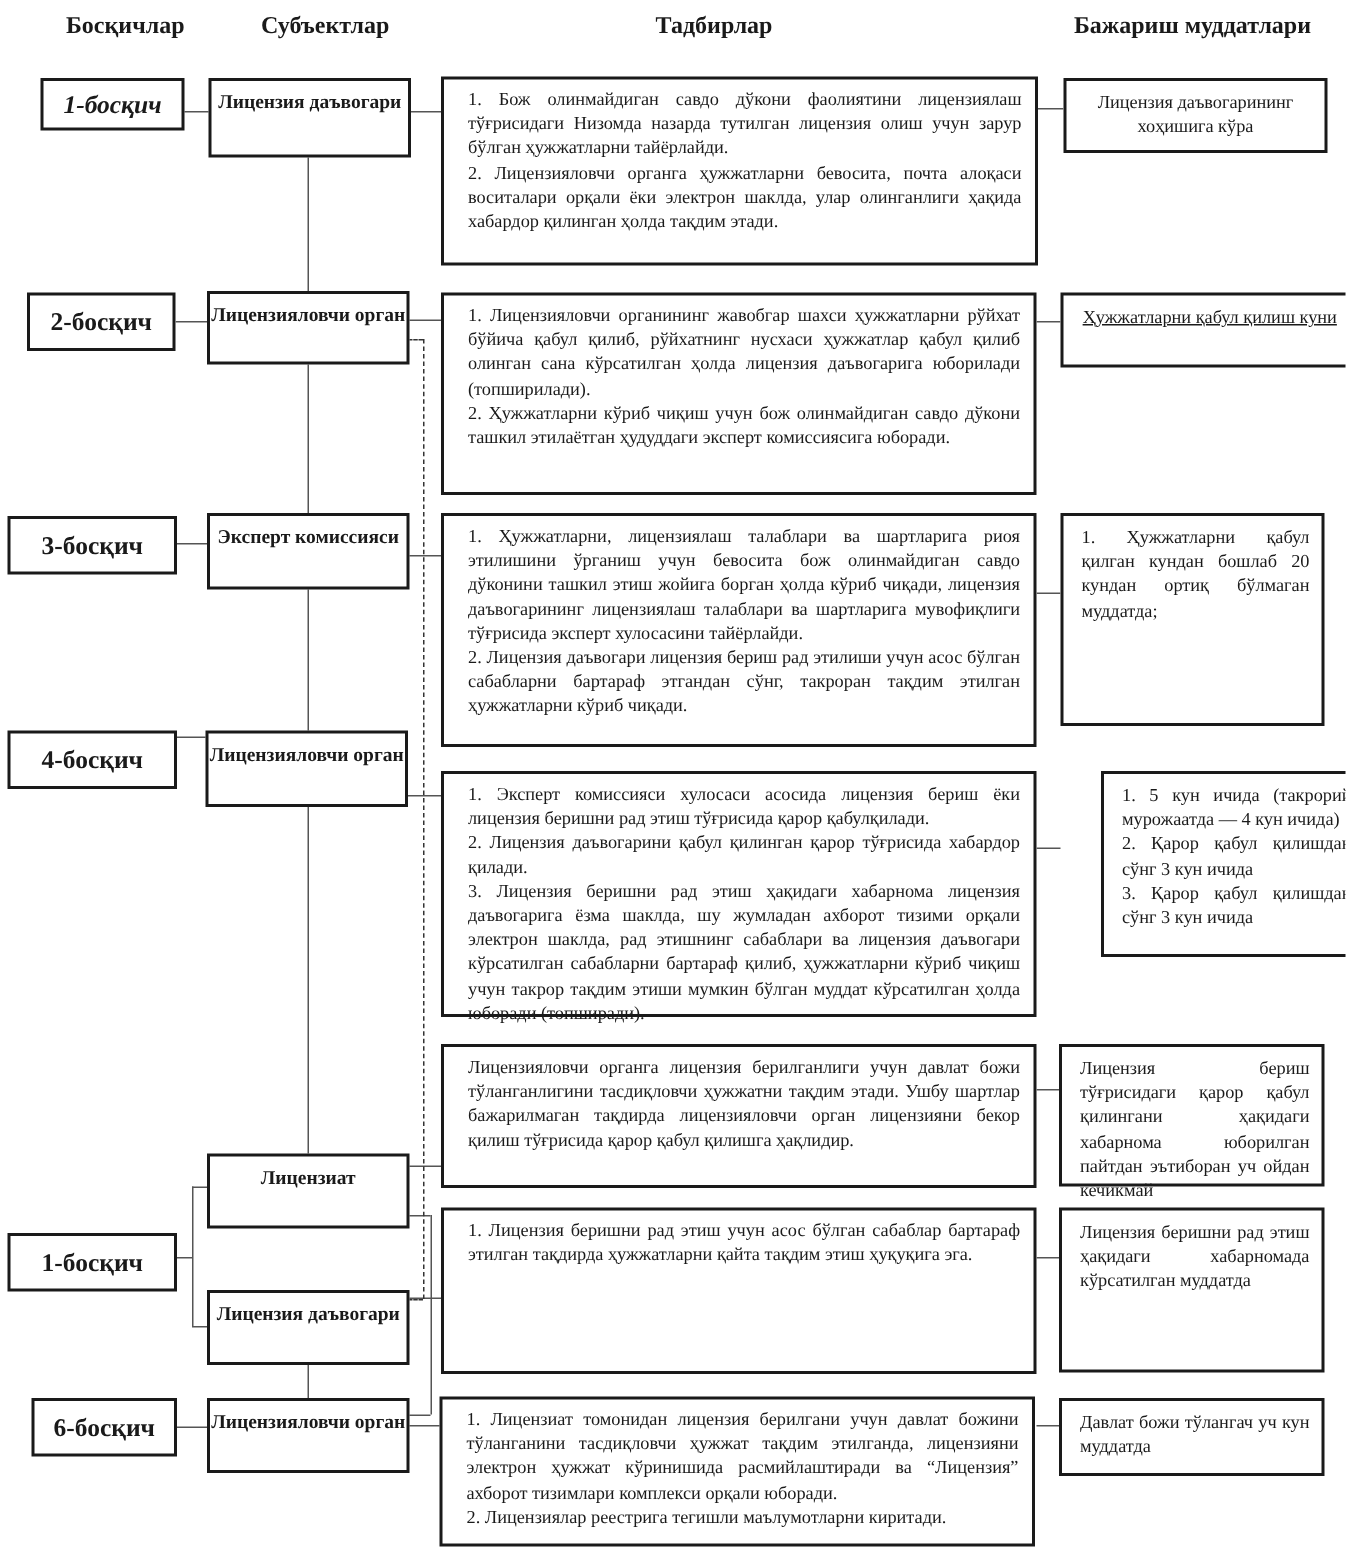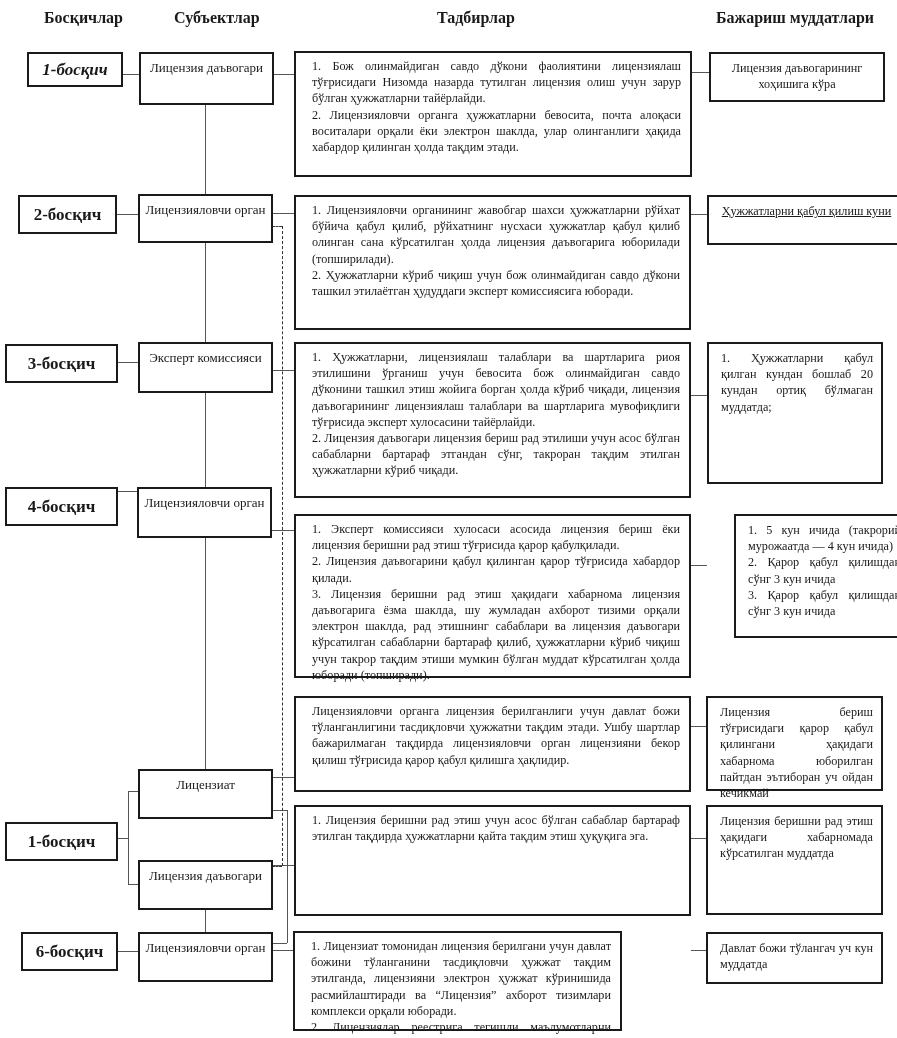--- a/index.html
+++ b/index.html
@@ -2,21 +2,21 @@
 <html><head>
   <meta charset="utf-8">
   <style>
     html, body { margin: 0; padding: 0; background: #ffffff; }
     body { width: 897px; height: 1038px; position: relative; overflow: hidden;
            font-family: "Liberation Serif", "DejaVu Serif", serif; color: #1a1a1a; }
     .hdr { position: absolute; top: 9px; font-weight: bold; font-size: 16px; white-space: nowrap; }
     .box { position: absolute; border: 2px solid #1a1a1a; background: #fff; box-sizing: border-box; }
     .stage { display: flex; align-items: center; justify-content: center;
              font-weight: bold; font-size: 17px; }
-    .subj { font-weight: normal; font-size: 13px; text-align: center; line-height: 16px; padding-top: 6px; }
+    .subj { font-weight: bold; font-size: 13px; text-align: center; line-height: 16px; padding-top: 6px; }
     .act { font-size: 12.2px; line-height: 16.2px; text-align: justify; padding: 5px 9px 4px 16px; }
     .act p { margin: 0; }
     .term { font-size: 12.2px; line-height: 16.2px; text-align: justify; padding: 6px 8px 4px 12px; }
     .term.center { text-align: center; padding: 6px 6px; }
     .term p { margin: 0; }
     .ln { position: absolute; background: #555; }
     .h { height: 1px; }
     .v { width: 1px; }
     .dash-v { position: absolute; width: 0; border-left: 1.5px dashed #333; }
     .dash-h { position: absolute; height: 0; border-top: 1.5px dashed #333; }
@@ -112,21 +112,21 @@
   <p>1. Эксперт комиссияси хулосаси асосида лицензия бериш ёки лицензия беришни рад этиш тўғрисида қарор қабулқилади.</p>
   <p>2. Лицензия даъвогарини қабул қилинган қарор тўғрисида хабардор қилади.</p>
   <p>3. Лицензия беришни рад этиш ҳақидаги хабарнома лицензия даъвогарига ёзма шаклда, шу жумладан ахборот тизими орқали электрон шаклда, рад этишнинг сабаблари ва лицензия даъвогари кўрсатилган сабабларни бартараф қилиб, ҳужжатларни кўриб чиқиш учун такрор тақдим этиши мумкин бўлган муддат кўрсатилган ҳолда юборади (топширади).</p>
 </div>
 <div class="box act" style="left:294px; top:696px; width:397px; height:96px;">
   <p>Лицензияловчи органга лицензия берилганлиги учун давлат божи тўланганлигини тасдиқловчи ҳужжатни тақдим этади. Ушбу шартлар бажарилмаган тақдирда лицензияловчи орган лицензияни бекор қилиш тўғрисида қарор қабул қилишга ҳақлидир.</p>
 </div>
 <div class="box act" style="left:294px; top:805px; width:397px; height:111px;">
   <p>1. Лицензия беришни рад этиш учун асос бўлган сабаблар бартараф этилган тақдирда ҳужжатларни қайта тақдим этиш ҳуқуқига эга.</p>
 </div>
-<div class="box act" style="left:293px; top:931px; width:329px; height:100px;">
+<div class="box act" style="left:293px; top:931px; width:397px; height:100px;">
   <p>1. Лицензиат томонидан лицензия берилгани учун давлат божини тўланганини тасдиқловчи ҳужжат тақдим этилганда, лицензияни электрон ҳужжат кўринишида расмийлаштиради ва “Лицензия” ахборот тизимлари комплекси орқали юборади.</p>
   <p>2. Лицензиялар реестрига тегишли маълумотларни киритади.</p>
 </div>
 
 <div class="box term center" style="left:709px; top:52px; width:176px; height:50px;">
   <p>Лицензия даъвогарининг хоҳишига кўра</p>
 </div>
 <div class="box term center" style="left:707px; top:195px; width:199px; height:50px;text-decoration:underline;">
   <p>Ҳужжатларни қабул қилиш куни</p>
 </div>

